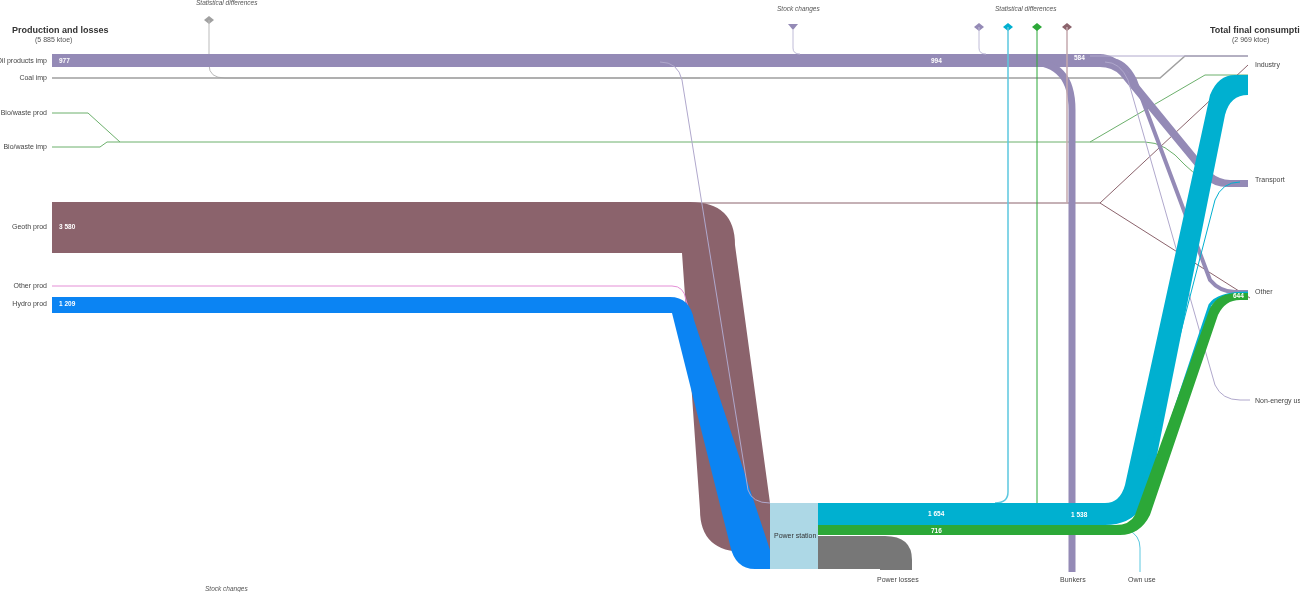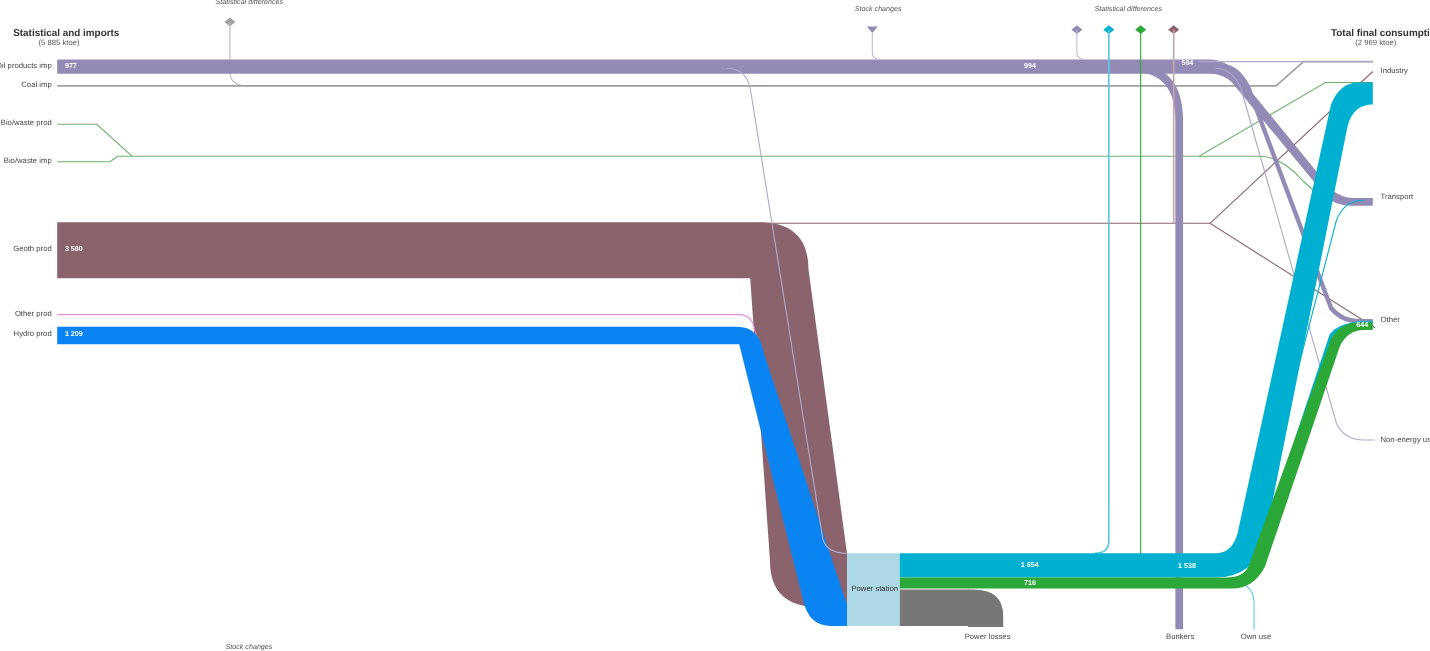--- a/index.html
+++ b/index.html
@@ -69,21 +69,21 @@
   <path d="M818,503 L1105,503 Q1120,503 1125,485 L1210,95 Q1218,75 1235,75 L1248,75 L1248,95 Q1230,95 1225,115 L1150,490 Q1140,525 1105,525 L818,525 Z" fill="#00b0d0"></path>
   <path d="M1140,490 L1215,200 Q1222,182 1240,182" stroke="#00b0d0" stroke-width="1" fill="none"></path>
   <path d="M1135,530 L1210,305 Q1218,293 1248,293" stroke="#00b0d0" stroke-width="3" fill="none"></path>
   <path d="M1128,530 Q1140,535 1140,548 L1140,572" stroke="#5cc8e0" stroke-width="1" fill="none"></path>
 
   <path d="M818,525 L1115,525 Q1130,525 1135,515 L1210,308 Q1218,293 1238,293 L1248,293 L1248,300 L1240,300 Q1225,300 1218,315 L1150,515 Q1140,535 1120,535 L818,535 Z" fill="#2ca838"></path>
 
   <path d="M818,536 L885,536 Q912,536 912,560 L912,570 L880,570 L880,569 L818,569 Z" fill="#777777"></path>
 </svg>
 
-<div class="head" style="left:12px;top:25px;">Statistical and imports</div>
+<div class="head" style="left:12px;top:25px;">Production and losses</div>
 <div class="sub" style="left:35px;top:36px;">(5 885 ktoe)</div>
 <div class="head" style="left:1210px;top:25px;">Total final consumption</div>
 <div class="sub" style="left:1232px;top:36px;">(2 969 ktoe)</div>
 
 <div class="lbl lbl-r" style="right:1253px;top:57px;">Oil products imp</div>
 <div class="lbl lbl-r" style="right:1253px;top:74px;">Coal imp</div>
 <div class="lbl lbl-r" style="right:1253px;top:109px;">Bio/waste prod</div>
 <div class="lbl lbl-r" style="right:1253px;top:143px;">Bio/waste imp</div>
 <div class="lbl lbl-r" style="right:1253px;top:223px;">Geoth prod</div>
 <div class="lbl lbl-r" style="right:1253px;top:282px;">Other prod</div>

